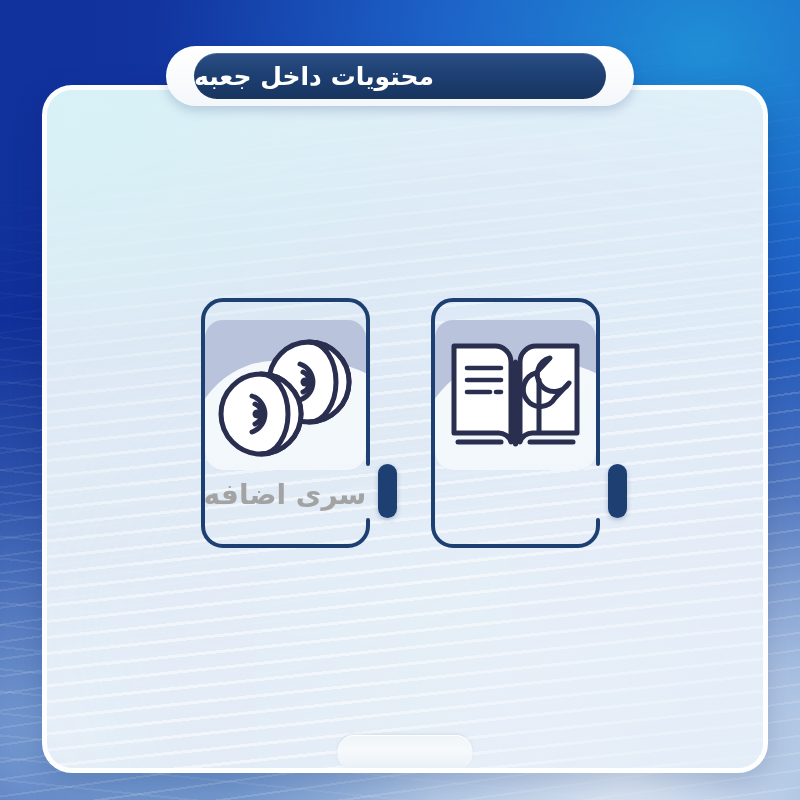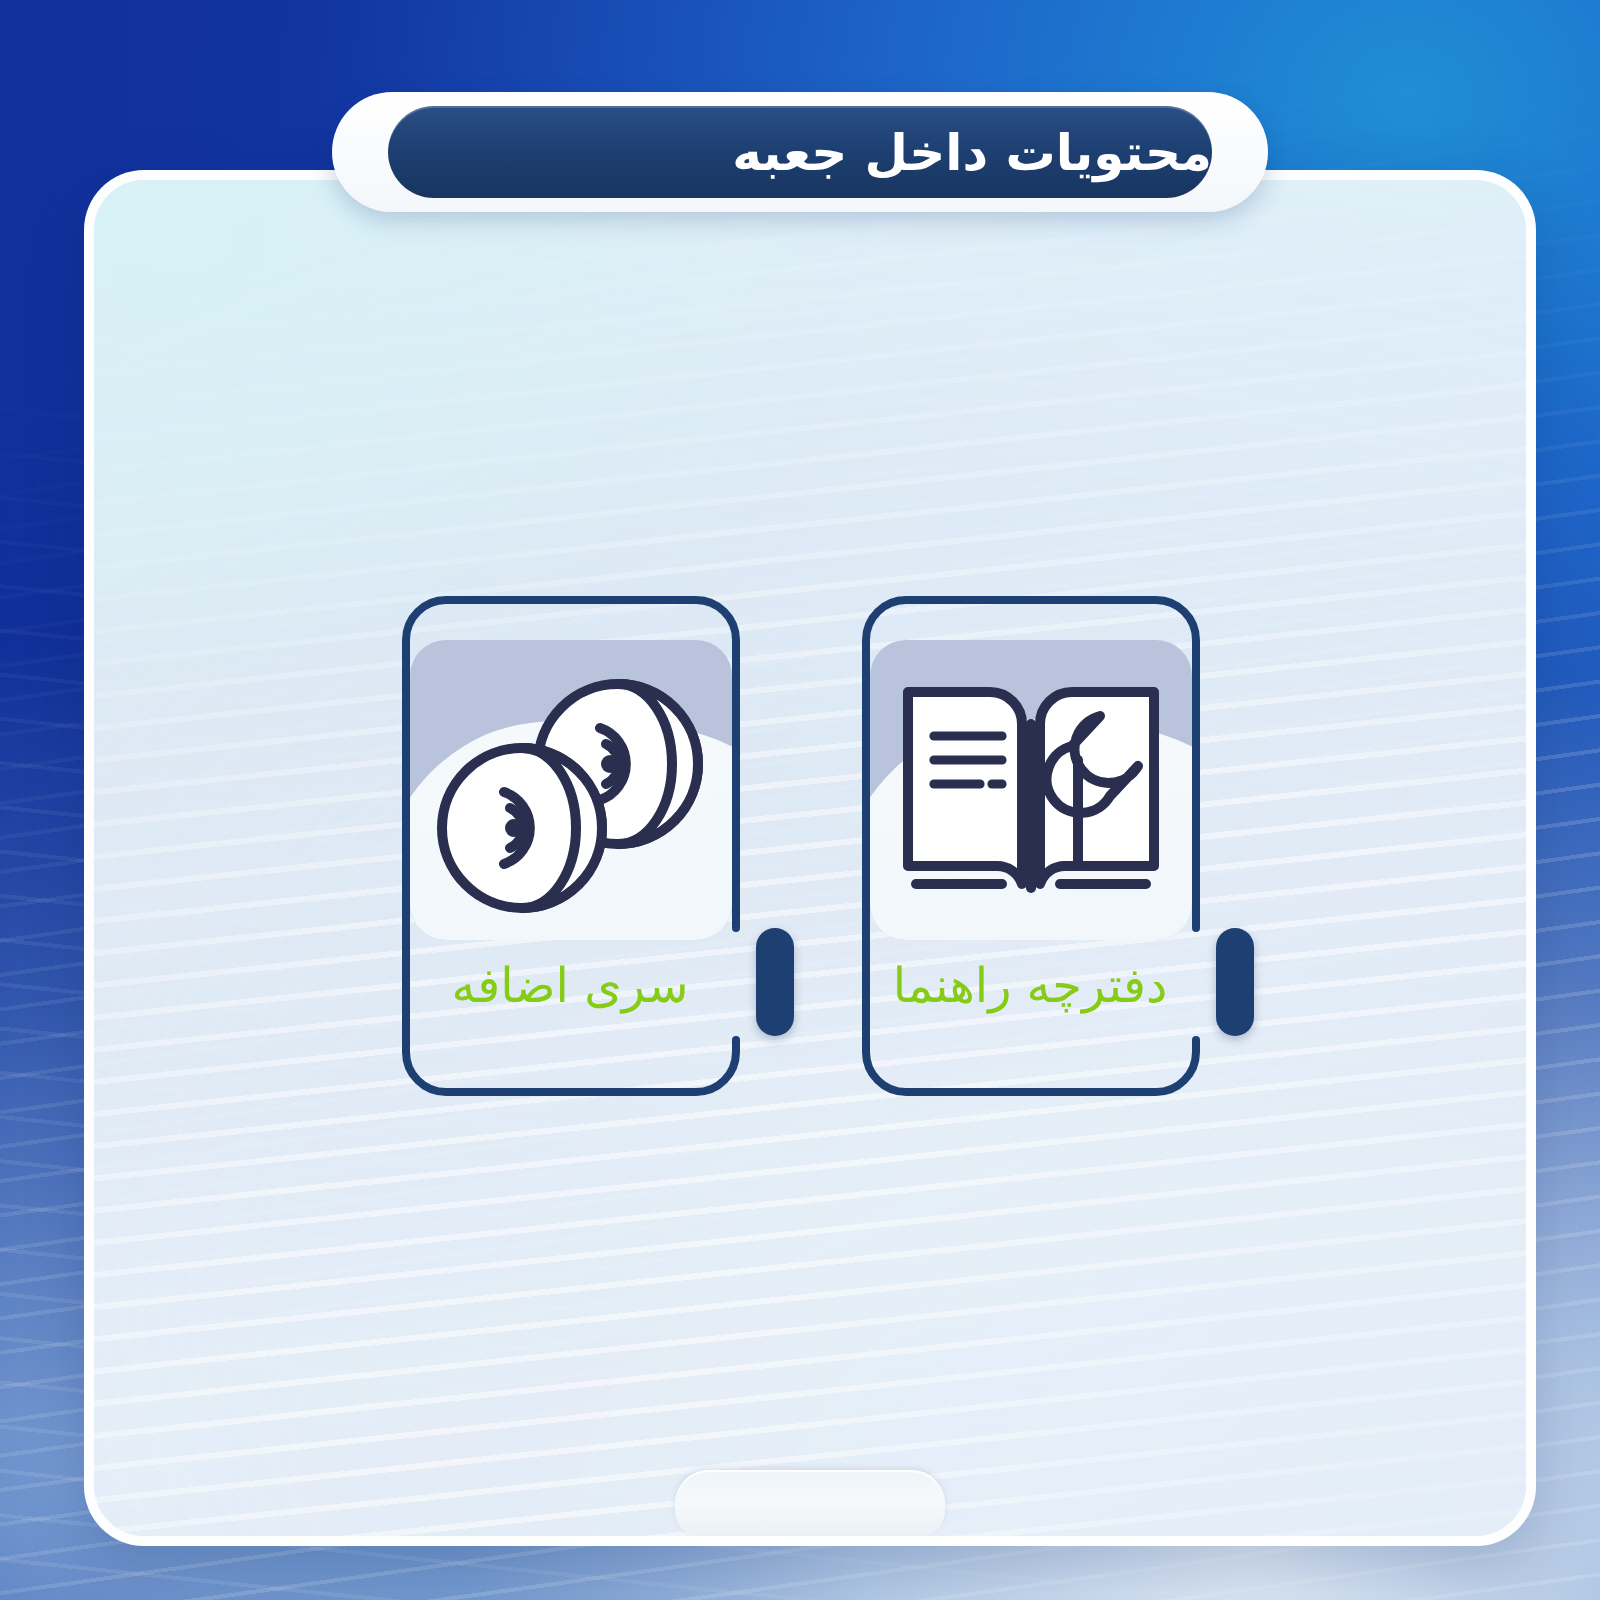--- a/index.html
+++ b/index.html
@@ -84,21 +84,21 @@
     position:absolute;left:50%;transform:translateX(-50%);top:46px;
     width:468px;height:60px;border-radius:30px;
     background:linear-gradient(180deg,#ffffff 0%, #f4f7fa 100%);
     box-shadow:0 4px 12px rgba(10,40,110,.20);
     display:flex;align-items:center;justify-content:center;
     z-index:5;
   }
   .title-pill{
     width:412px;height:46px;border-radius:23px;
     background:linear-gradient(180deg,#2b4f84 0%, #1d3f72 48%, #18355f 100%);
-    display:flex;align-items:center;justify-content:flex-start;
+    display:flex;align-items:center;justify-content:flex-end;
     box-shadow:inset 0 1px 0 rgba(255,255,255,.18);
   }
   .title-text{
     color:#ffffff;font-size:25px;font-weight:bold;letter-spacing:.3px;
     line-height:1;white-space:nowrap;
   }
 
   
   .cards{
     position:absolute;left:0;right:0;top:298px;
@@ -118,22 +118,22 @@
   .icon-panel::after{
     content:"";position:absolute;left:-12%;top:26%;width:130%;height:100%;
     background:linear-gradient(180deg, rgba(247,251,253,.97) 0%, rgba(243,249,252,.95) 100%);
     border-radius:46% 62% 0 0 / 70% 40% 0 0;
     transform:rotate(-7deg);
   }
   .icon-art{position:absolute;inset:0;z-index:2;}
 
   .card-label{
     position:absolute;left:0;right:0;top:182px;
-    text-align:center;color:#84cc16;
-    font-size:24px;font-weight:normal;line-height:1.1;white-space:nowrap;
+    text-align:center;color:#a3a3a3;
+    font-size:28px;font-weight:bold;line-height:1.1;white-space:nowrap;
   }
 
   
   .card-pill{
     position:absolute;right:-9px;top:166px;width:19px;height:54px;
     border-radius:10px;background:#1d3f72;
     box-shadow:0 2px 5px rgba(12,40,90,.25);
   }
 </style>
 </head>
@@ -195,21 +195,20 @@
 
           <path d="M 115 38
                    A 17 17 0 1 0 134 63
                    L 120 78
                    A 17 17 0 1 1 101 53
                    Z" fill="none" stroke="#2a2e4f" stroke-width="5" stroke-linejoin="round"></path>
           <path d="M 104 60 L 104 112" fill="none" stroke="#2a2e4f" stroke-width="5" stroke-linecap="round"></path>
         </svg>
       </div>
 
-      <div class="card-label">دفترچه راهنما</div>
       <div class="card-pill"></div>
     </div>
 
     <div class="card">
       <svg class="card-border" viewBox="0 0 205 250">
         <path d="M 185 166
                  L 185 22 A 20 20 0 0 0 165 2
                  L 40 2  A 20 20 0 0 0 20 22
                  L 20 228 A 20 20 0 0 0 40 248
                  L 165 248 A 20 20 0 0 0 185 228

